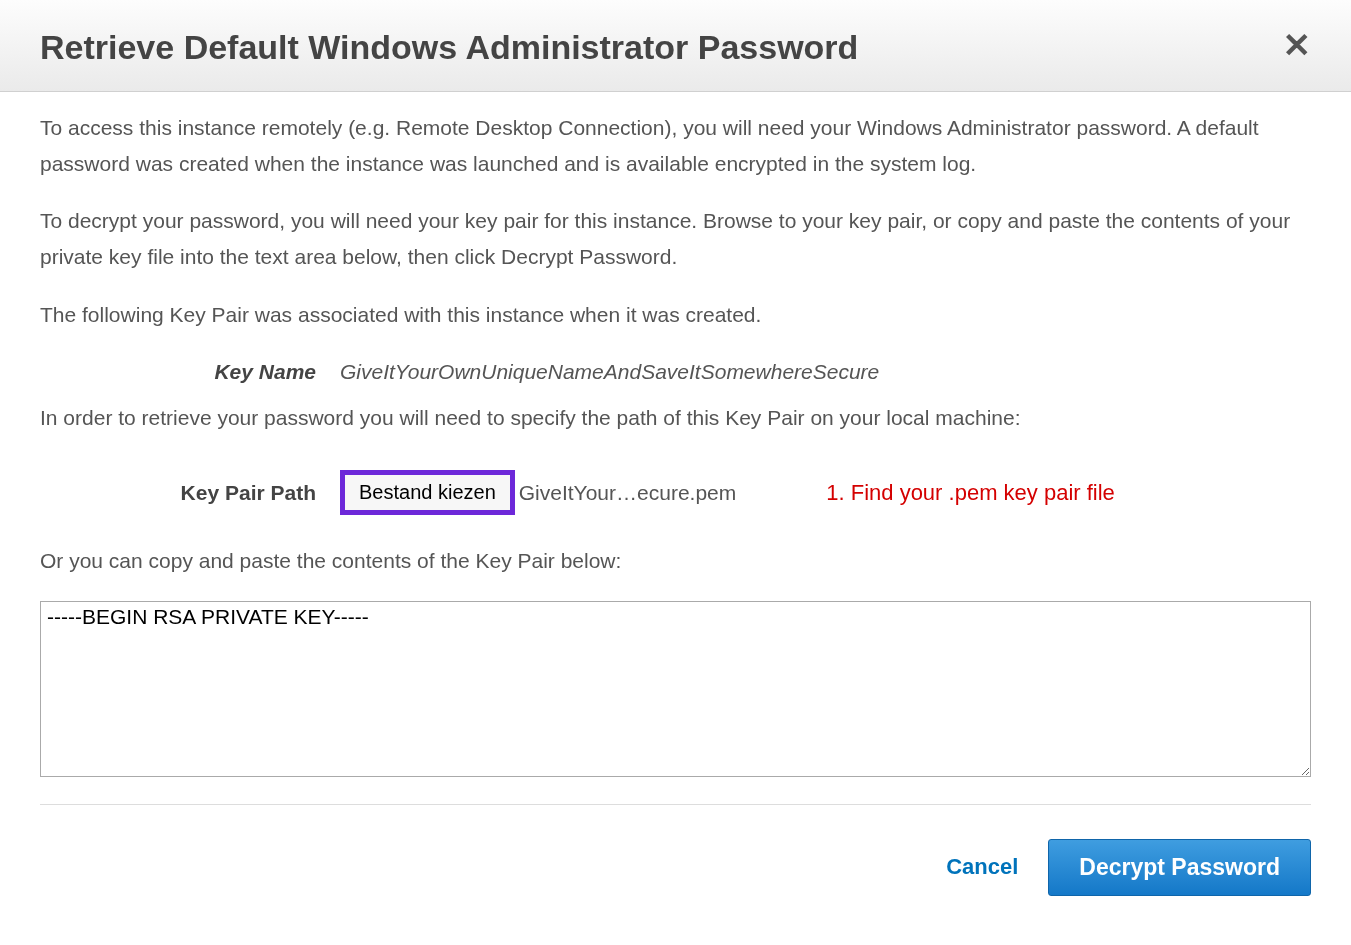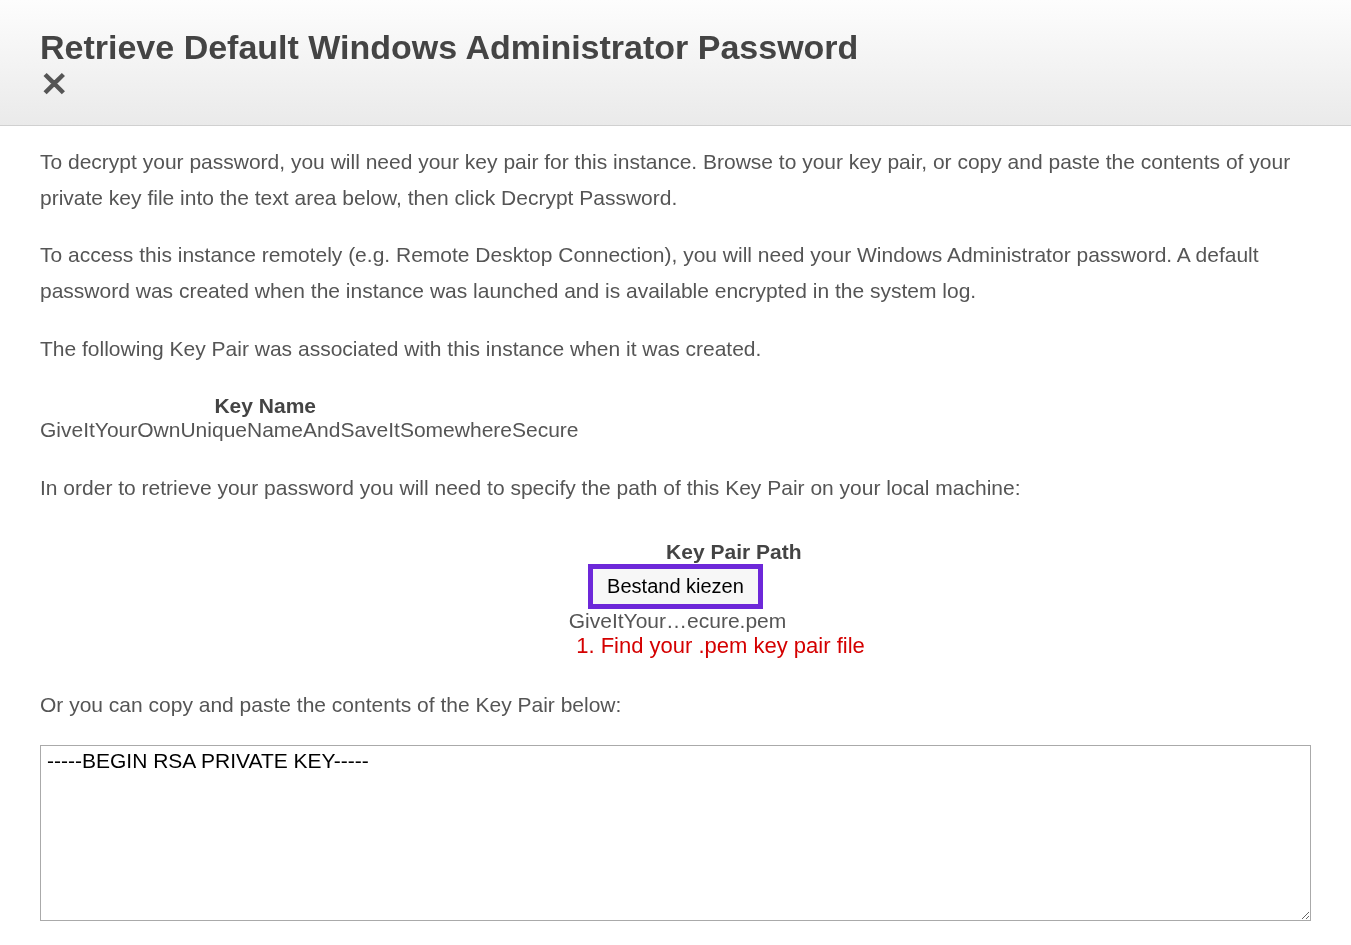--- a/index.html
+++ b/index.html
@@ -1,15 +1,15 @@
 <!DOCTYPE html>
 <html><head>
 <meta charset="utf-8">
 <style>
-  * { box-sizing: border-box; flex-direction: column; }
+  * { box-sizing: border-box; }
   html, body { margin: 0; padding: 0; }
   body {
     font-family: "Helvetica Neue", Helvetica, Arial, sans-serif;
     color: #444;
     background: #fff;
     font-size: 20px;
     width: 1351px;
   }
   .modal-header {
     background: linear-gradient(#fdfdfd, #eaeaea);
@@ -38,21 +38,22 @@
   }
   .modal-body p {
     font-size: 21px;
     line-height: 1.7;
     color: #555;
     margin: 0 0 22px 0;
   }
   .field-row {
     display: flex;
     align-items: flex-start;
-    margin: 28px 0 28px 0;
+    margin: 28px 0 16px 0;
+    font-style: italic;
   }
   .field-label {
     width: 300px;
     text-align: right;
     padding-right: 24px;
     font-weight: 700;
     color: #444;
     font-size: 21px;
   }
   .field-value {
@@ -128,22 +129,22 @@
 </style>
 </head>
 <body>
 
 <div class="modal-header">
   <h1 class="modal-title">Retrieve Default Windows Administrator Password</h1>
   <span class="close-btn">✕</span>
 </div>
 
 <div class="modal-body">
+  <p>To access this instance remotely (e.g. Remote Desktop Connection), you will need your Windows Administrator password. A default password was created when the instance was launched and is available encrypted in the system log.</p>
   <p>To decrypt your password, you will need your key pair for this instance. Browse to your key pair, or copy and paste the contents of your private key file into the text area below, then click Decrypt Password.</p>
-  <p>To access this instance remotely (e.g. Remote Desktop Connection), you will need your Windows Administrator password. A default password was created when the instance was launched and is available encrypted in the system log.</p>
   <p>The following Key Pair was associated with this instance when it was created.</p>
 
   <div class="field-row">
     <div class="field-label">Key Name</div>
     <div class="field-value">GiveItYourOwnUniqueNameAndSaveItSomewhereSecure</div>
   </div>
 
   <p>In order to retrieve your password you will need to specify the path of this Key Pair on your local machine:</p>
 
   <div class="file-row">

